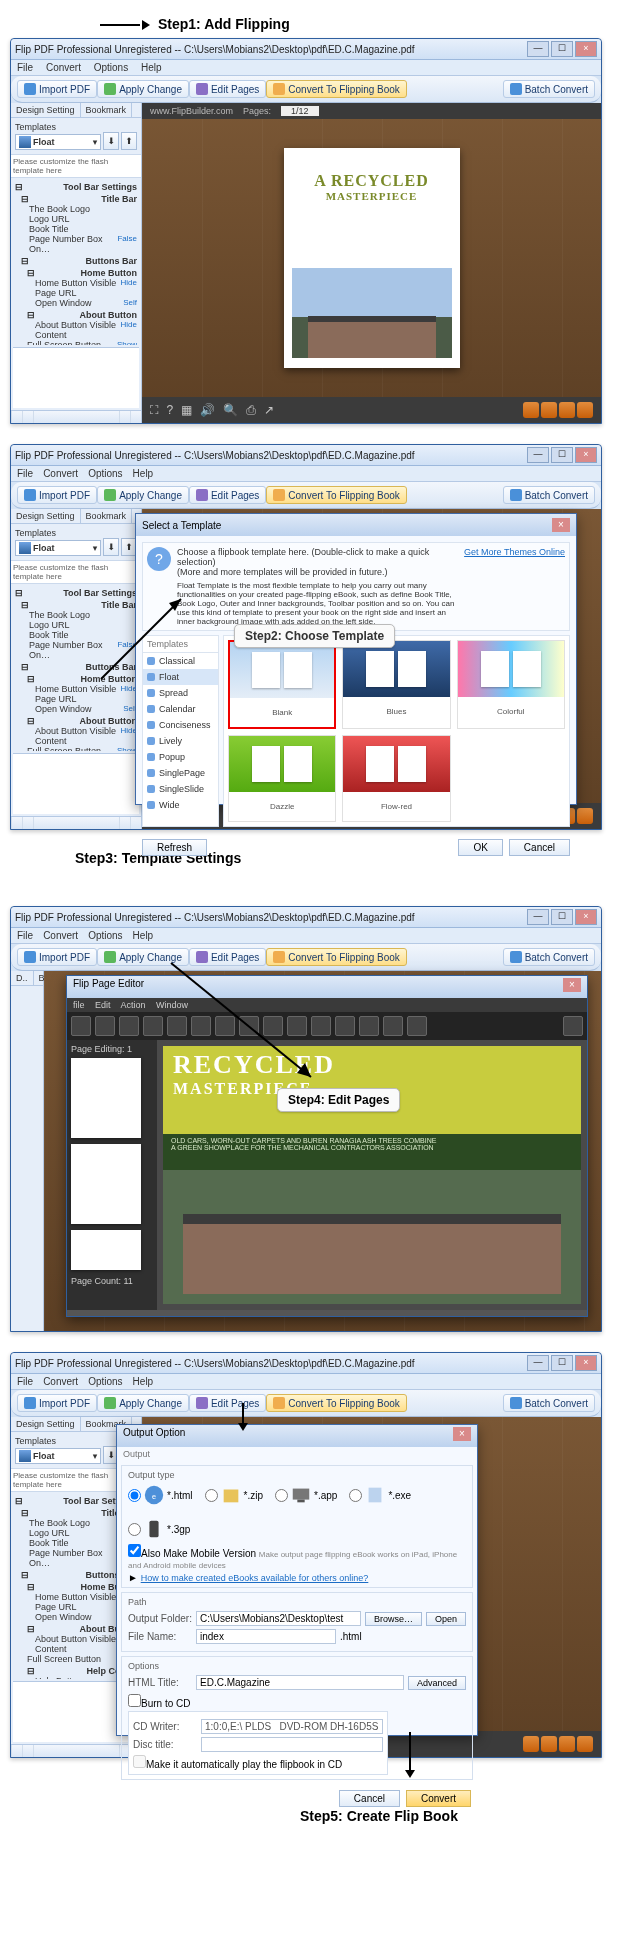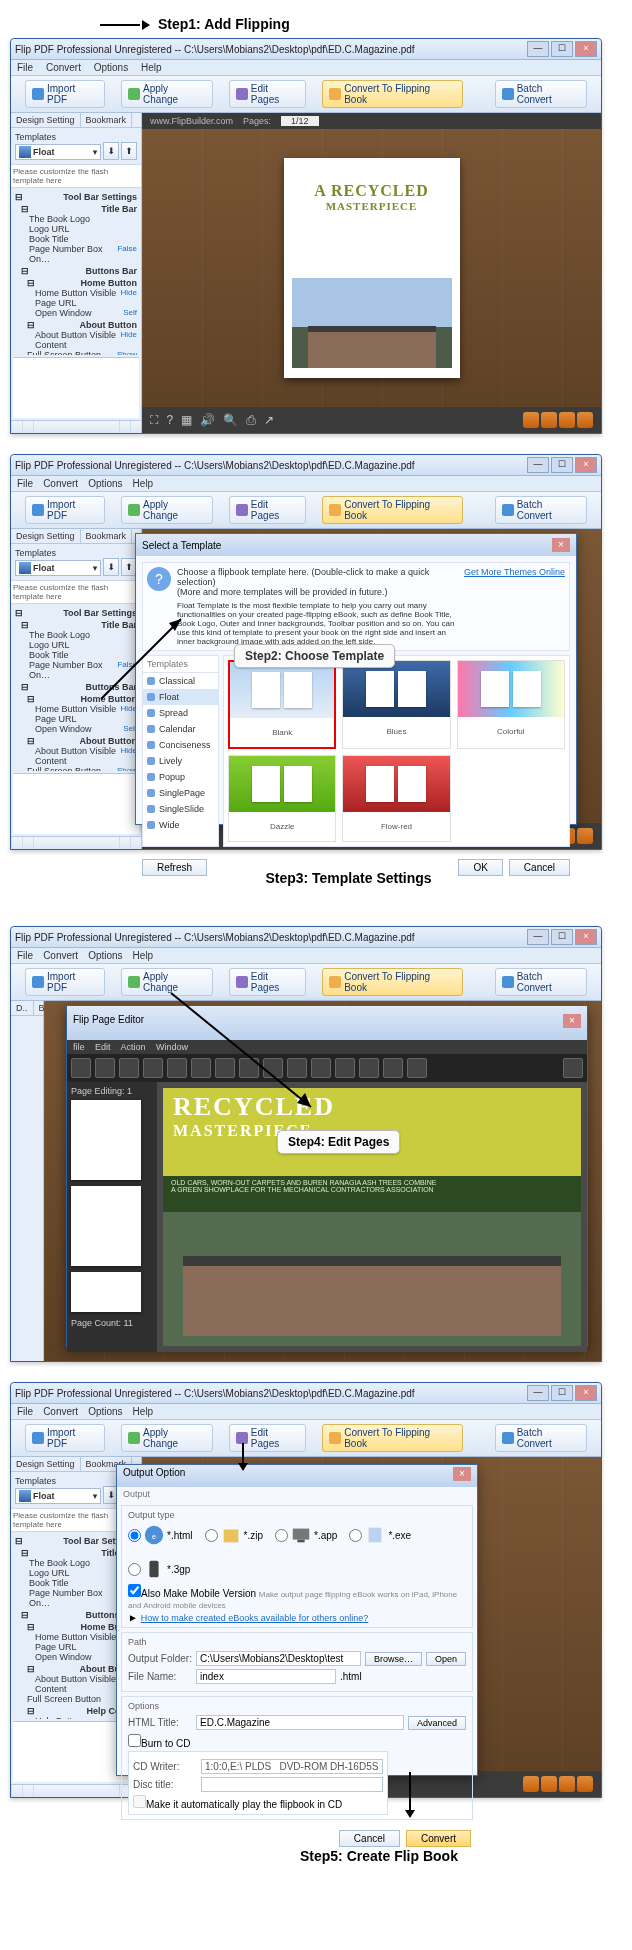--- a/index.html
+++ b/index.html
@@ -11,21 +11,21 @@
     width: 612px;
   }
   .step-label {
     font-weight: bold;
     font-size: 14px;
     margin: 6px 0;
     display: flex;
     align-items: center;
   }
   .step-label.top { padding-left: 90px; }
-  .step-label.s3 { padding-left: 65px; margin-bottom:40px;justify-content:center;}
+  .step-label.s3 { padding-left: 65px; margin-bottom:40px;}
   .step-label.s5 { padding-left: 290px; margin-top:20px;}
   .arrow-right::before {
     content: "";
     display: inline-block;
     width: 40px;
     height: 2px;
     background: #000;
     margin-right: 2px;
     vertical-align: middle;
   }
@@ -58,25 +58,26 @@
     border-radius: 4px 4px 0 0;
     border-bottom: 1px solid #9cb8dc;
   }
   .titlebar .ctl { margin-left: auto; display:flex; gap:2px;}
   .titlebar .ctl span { width:20px; height:14px; background:#d0ddf0; border:1px solid #8aa5c8; display:inline-block; font-size:9px; text-align:center; line-height:13px;}
   .titlebar .ctl span.close { background:#d98a8a; color:#fff;}
   .menubar { background:#e1ecf9; padding:2px 6px; font-size:10px; color:#333; border-bottom:1px solid #b5c9e4;}
   .menubar span { margin-right:10px; }
   .toolbar {
     background: linear-gradient(#f2f6fc,#dbe7f6);
-    padding: 4px 14px;
+    padding: 4px 6px;
     border-bottom: 1px solid #a9c0de;
     display: flex;
-    gap: 16px;
+    gap: 0;
     align-items: center;
+    border-radius: 11px;
   }
   .tool-btn {
     display: flex; align-items: center;
     border: 1px solid #b8cce6;
     background: linear-gradient(#fcfdff,#e2ecf8);
     border-radius: 3px;
     padding: 2px 6px;
     font-size: 10px;
     color: #1a3c6e;
     gap:3px;
@@ -200,21 +201,21 @@
   }
   .arrow-svg { position:absolute; z-index:45; pointer-events:none;}
 
   
   .w4 .content-wrap { height:360px;}
   .page-editor {
     position:absolute; left:55px; top:4px; width:520px; height:340px;
     background:#555; border:1px solid #2f5f9f;
     box-shadow:0 4px 12px rgba(0,0,0,.5);
   }
-  .page-editor .dtitle { background:linear-gradient(#dfe9f7,#bcd2ee); height:18px; font-size:10px; padding:8px 6px; display:flex;}
+  .page-editor .dtitle { background:linear-gradient(#dfe9f7,#bcd2ee); height:18px; font-size:10px; padding:2px 6px; display:flex;}
   .page-editor .dtitle .x { margin-left:auto; width:18px;height:14px;background:#d98a8a;color:#fff;text-align:center;line-height:13px;}
   .page-editor .emenu { background:#3a3a3a; color:#ccc; font-size:9px; padding:2px 6px;}
   .page-editor .emenu span{margin-right:8px;}
   .page-editor .etb { background:#232323; padding:4px; display:flex; gap:4px;}
   .page-editor .etb span { width:18px;height:18px; background:#444; border:1px solid #666; border-radius:2px;}
   .pe-body { display:flex; height:270px; background:#4a4a4a;}
   .pe-thumbs { width:82px; background:#2f2f2f; padding:4px; overflow:hidden;}
   .pe-thumbs .lbl { color:#ccc; font-size:9px; margin-bottom:4px;}
   .pe-thumbs .th { width:70px; height:80px; background:#fff; margin-bottom:6px; box-shadow:0 1px 3px rgba(0,0,0,.5);}
   .pe-thumbs .cnt { color:#ccc; font-size:9px; margin-top:2px;}

